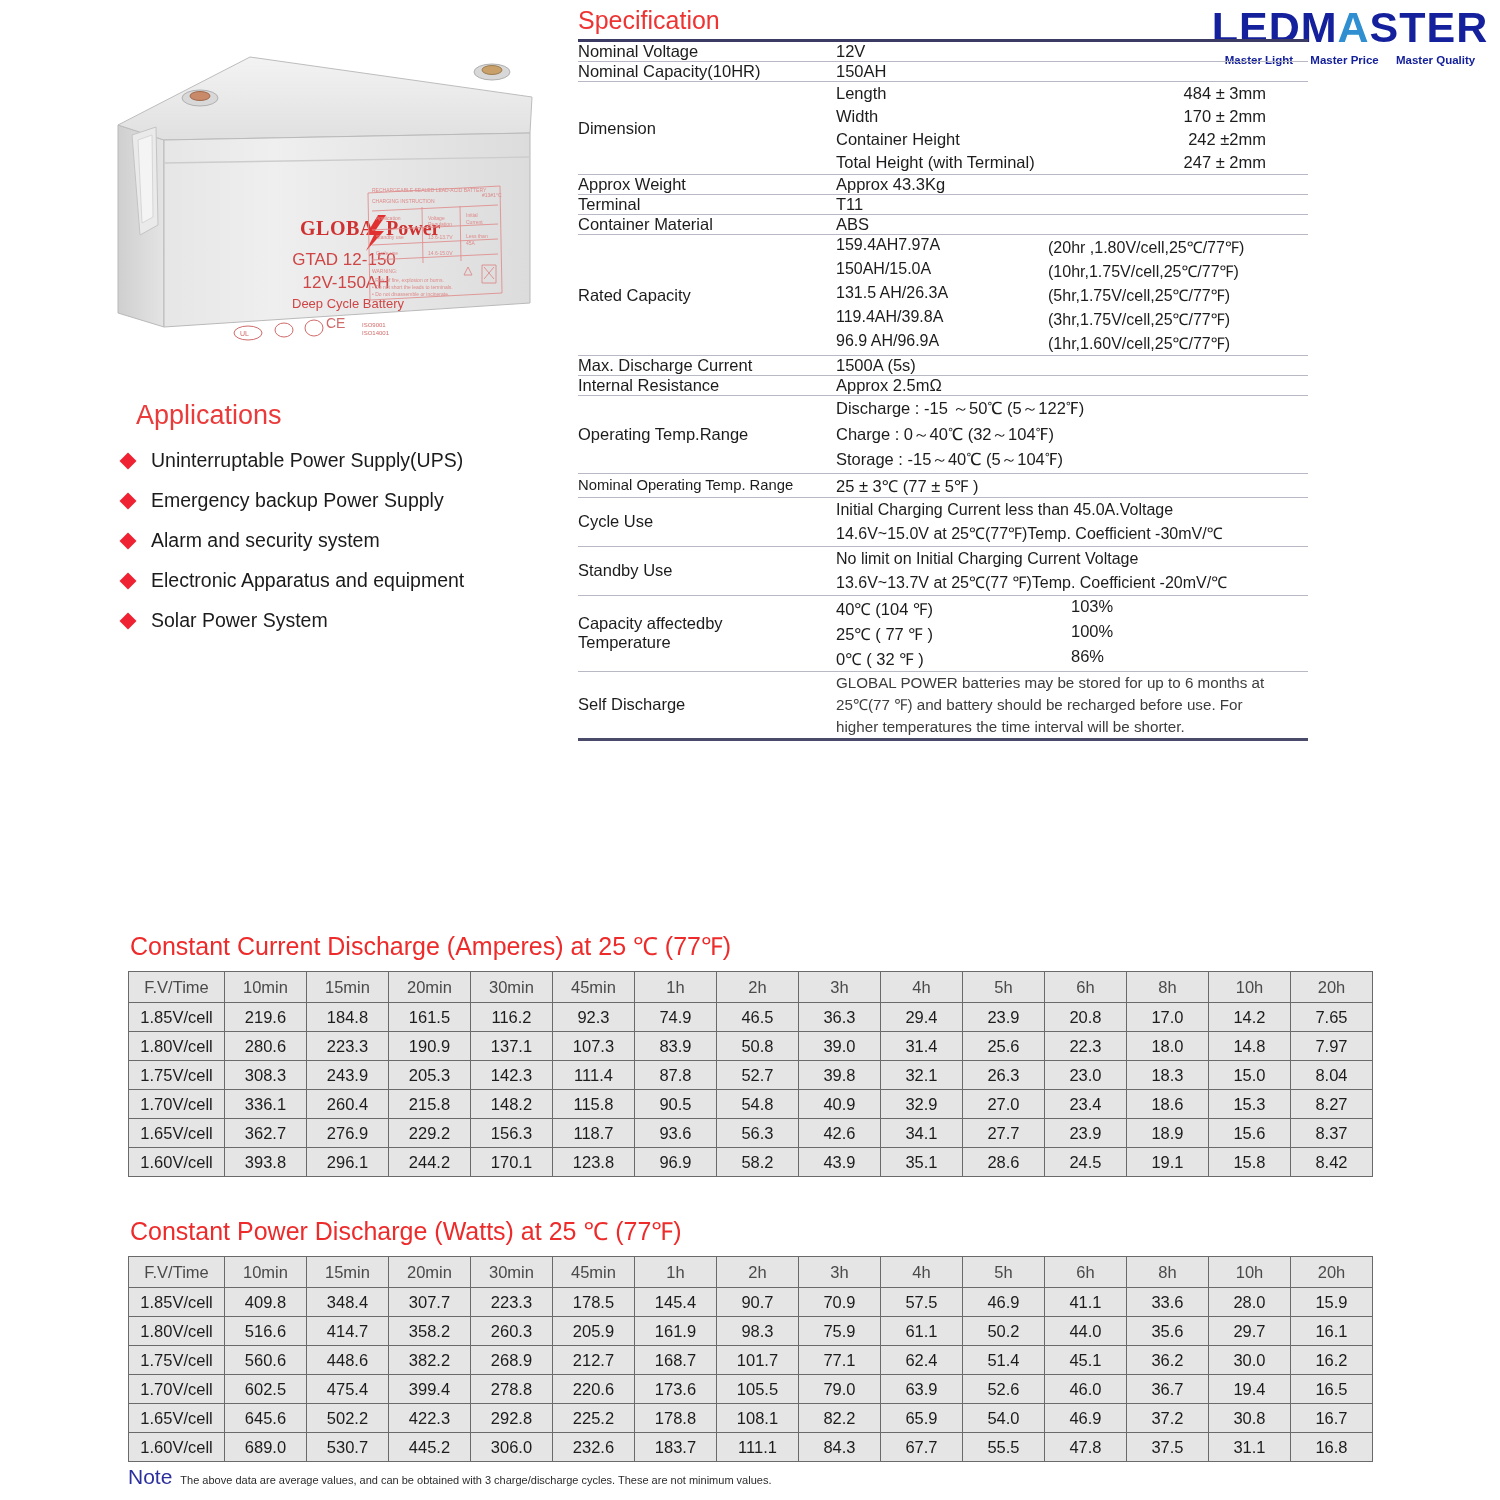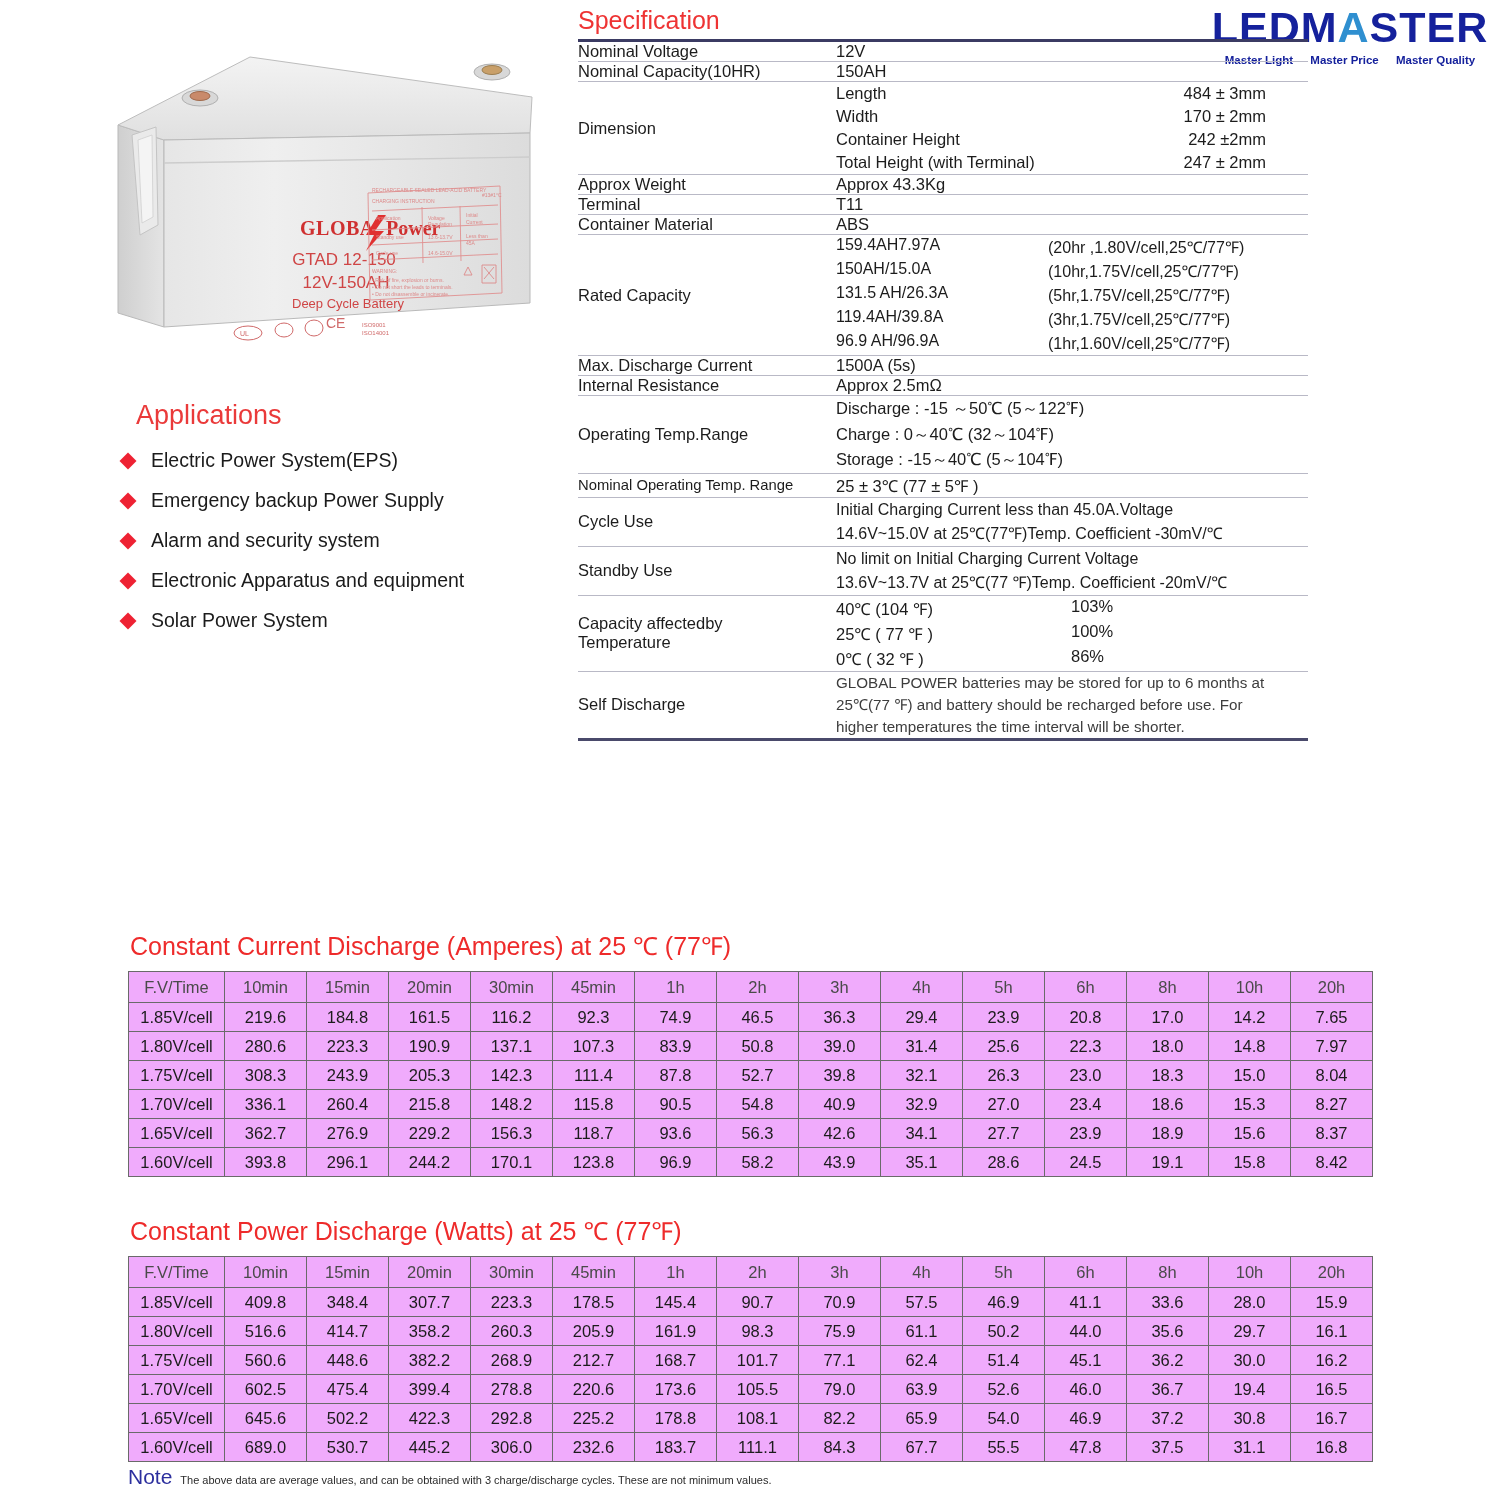--- a/index.html
+++ b/index.html
@@ -51,21 +51,21 @@
   .cap-line .cv{font-size:16px;white-space:nowrap;}
   .two-line{line-height:1.5;font-size:16px;}
   .temp-line{line-height:1.55;font-size:16.5px;white-space:nowrap;}
   .pct-line{display:flex;padding:1px 0;font-size:16.5px;}
   .pct-line .pl{width:235px;}
   .selfd{font-size:15.2px;line-height:1.45;color:#3d3d3d;}
 
   
   .sec{position:absolute;}
   .sec-title{color:#ee2b2b;font-size:25px;font-weight:normal;margin:0 0 9px 2px;white-space:nowrap;}
-  table.dis{border-collapse:collapse;table-layout:fixed;width:1172px;background:#f0abfc;padding-left:14px;}
+  table.dis{border-collapse:collapse;table-layout:fixed;width:1172px;background:#e5e5e5;padding-left:14px;}
   table.dis th,table.dis td{
     border:1px solid #6a6a6a;
     text-align:center;
     font-size:16.5px;
     color:#1c1c1c;
     height:28px;
     font-weight:normal;
     padding:0;
   }
   table.dis thead th{color:#4a4a4a;height:30px;}
@@ -174,21 +174,21 @@
     </g>
     <polygon points="364,230 372,230 368,222" fill="none" stroke="#dd8a8a" stroke-width="0.9"></polygon>
     <path d="M384,222 L394,234 M394,222 L384,234 M382,220 L396,220 L396,238 L382,238 Z" fill="none" stroke="#dd8a8a" stroke-width="0.9"></path>
   </svg>
 </div>
 
 <div id="apps">
   <div class="apps-title">Applications</div>
   <div class="app-row">
     <span class="diamond"></span>
-    <span class="app-label">Electric Power System(EPS)</span>
+    <span class="app-label">Uninterruptable Power Supply(UPS)</span>
   </div>
   <div class="app-row">
     <span class="diamond"></span>
     <span class="app-label">Emergency backup Power Supply</span>
   </div>
   <div class="app-row">
     <span class="diamond"></span>
     <span class="app-label">Alarm and security system</span>
   </div>
   <div class="app-row">

